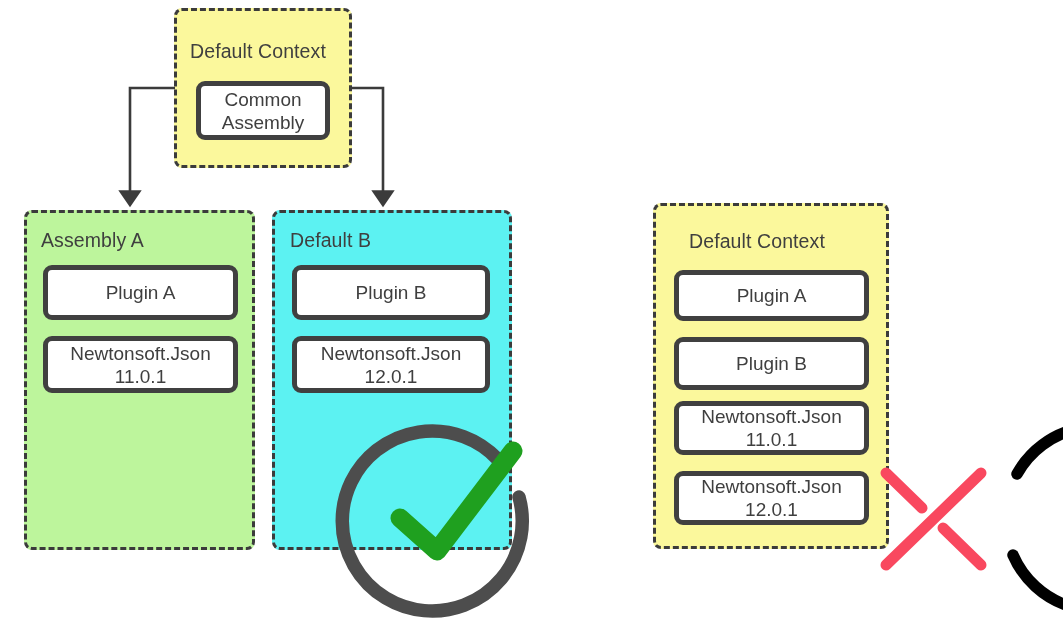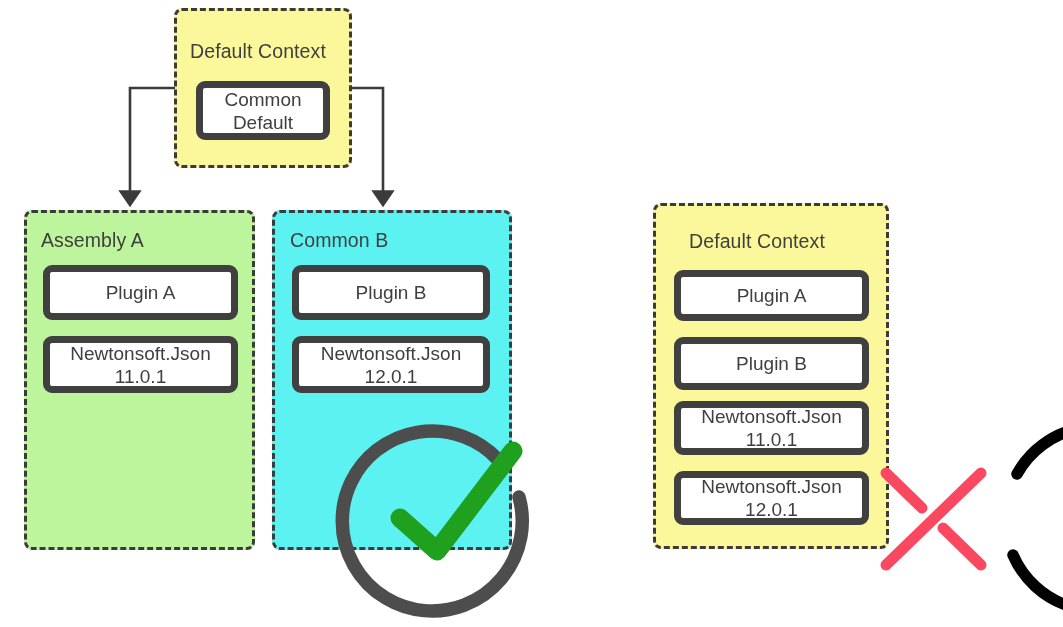--- a/index.html
+++ b/index.html
@@ -22,21 +22,21 @@
     position:absolute;
     font-size:19.5px;
     color:#3f3f3f;
     letter-spacing:.1px;
     white-space:nowrap;
   }
   .inner-box{
     position:absolute;
     box-sizing:border-box;
     background:#ffffff;
-    border:7px solid #404040;
+    border:5px solid #404040;
     border-radius:9px;
     display:flex;
     align-items:center;
     justify-content:center;
     text-align:center;
     font-size:19px;
     line-height:23px;
     color:#3f3f3f;
   }
   .inner-box span{display:block;}
@@ -47,42 +47,42 @@
 <body>
 
 <div id="stage">
 
   <div class="ctx-box" style="left:174px;top:8px;width:178px;height:160px;background:#fbf89c;">
   </div>
   <div class="ctx-title" style="left:190px;top:40px;">Default Context</div>
   <div class="inner-box" style="left:196px;top:81px;width:134px;height:59px;">
     <div>
       <span>Common</span>
-      <span>Default</span>
+      <span>Assembly</span>
     </div>
   </div>
 
   <div class="ctx-box" style="left:24px;top:210px;width:231px;height:340px;background:#bdf59c;">
   </div>
   <div class="ctx-title" style="left:41px;top:229px;">Assembly A</div>
   <div class="inner-box" style="left:43px;top:265px;width:195px;height:55px;">
     <div>
       <span>Plugin A</span>
     </div>
   </div>
   <div class="inner-box" style="left:43px;top:336px;width:195px;height:57px;">
     <div>
       <span>Newtonsoft.Json</span>
       <span>11.0.1</span>
     </div>
   </div>
 
   <div class="ctx-box" style="left:272px;top:210px;width:240px;height:340px;background:#5cf2f2;">
   </div>
-  <div class="ctx-title" style="left:290px;top:229px;">Common B</div>
+  <div class="ctx-title" style="left:290px;top:229px;">Default B</div>
   <div class="inner-box" style="left:292px;top:265px;width:198px;height:55px;">
     <div>
       <span>Plugin B</span>
     </div>
   </div>
   <div class="inner-box" style="left:292px;top:336px;width:198px;height:57px;">
     <div>
       <span>Newtonsoft.Json</span>
       <span>12.0.1</span>
     </div>

